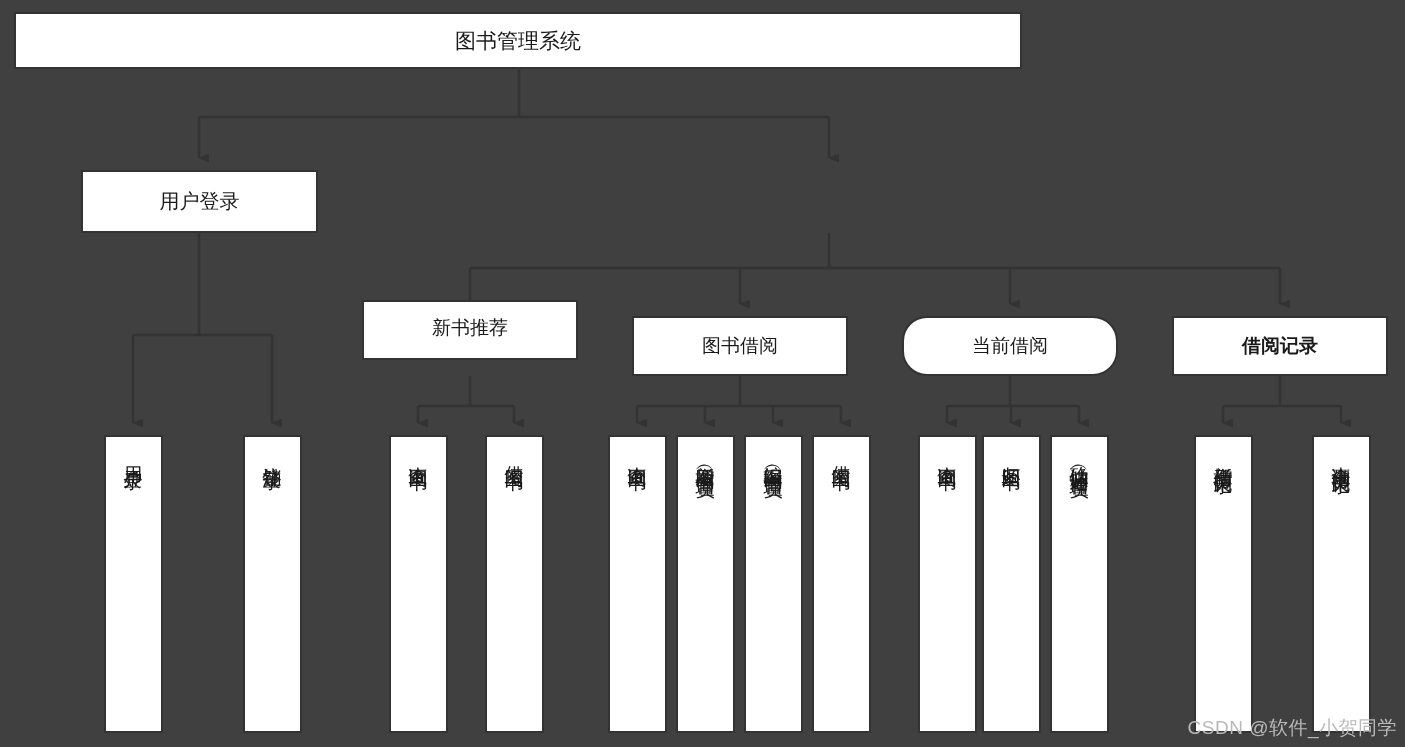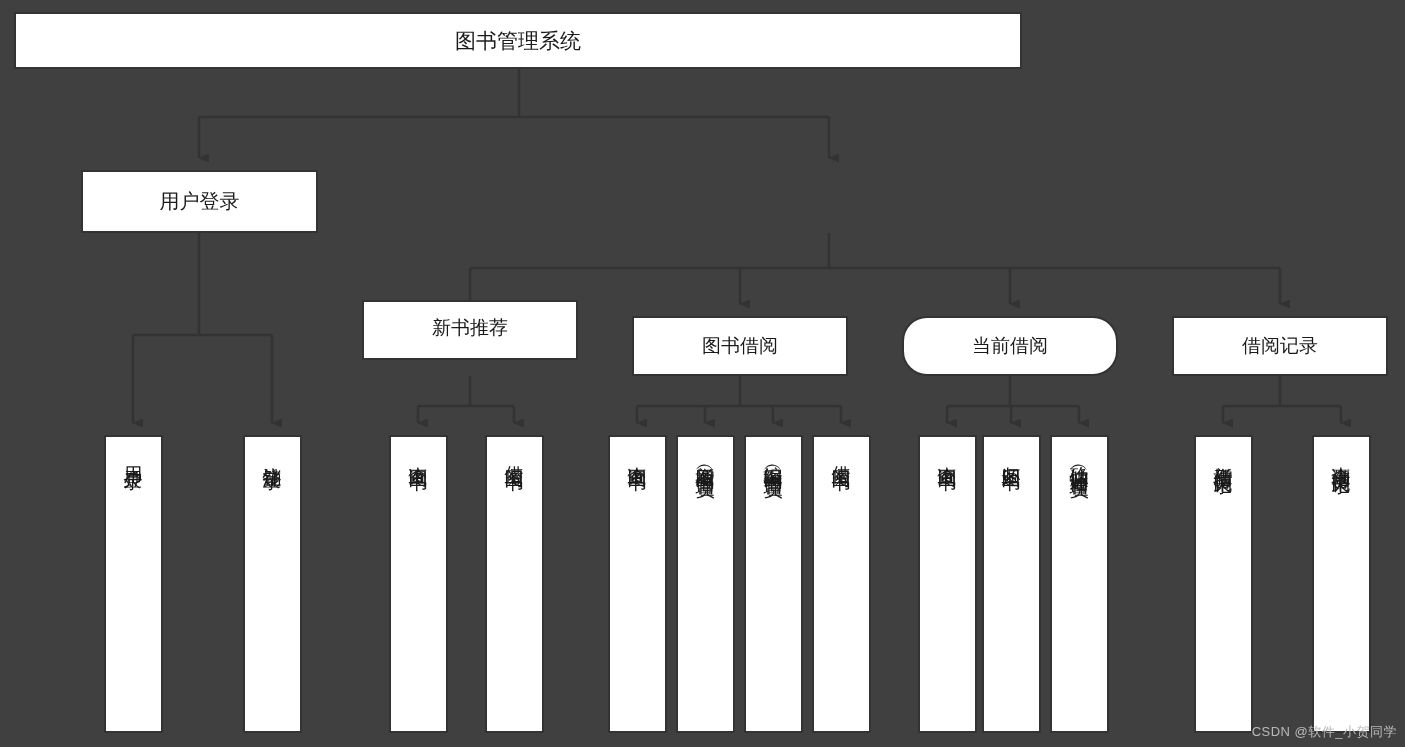--- a/index.html
+++ b/index.html
@@ -53,21 +53,21 @@
     text-orientation: upright;
     font-size: 19px;
     letter-spacing: 2px;
     line-height: 1.0;
     white-space: nowrap;
   }
   .watermark {
     position: absolute;
     right: 8px;
     bottom: 6px;
-    font-size: 13px;
+    font-size: 19px;
     color: #b9b9b9;
     letter-spacing: 0.5px;
     white-space: nowrap;
   }
 </style>
 </head>
 <body>
 
 <div id="canvas">
 
@@ -131,21 +131,21 @@
 
   <div class="node node-l3" style="left:362px; top:300px; width:216px; height:60px;font-family:Liberation Mono, monospace;">
     <span class="lbl">新书推荐</span>
   </div>
   <div class="node node-l3" style="left:632px; top:316px; width:216px; height:60px;justify-content:center;">
     <span class="lbl">图书借阅</span>
   </div>
   <div class="node node-l3" style="left:902px; top:316px; width:216px; height:60px;border-radius:25px;">
     <span class="lbl">当前借阅</span>
   </div>
-  <div class="node node-l3" style="left:1172px; top:316px; width:216px; height:60px;">
+  <div class="node node-l3" style="left:1172px; top:316px; width:216px; height:60px;font-weight:bold;">
     <span class="lbl">借阅记录</span>
   </div>
 
   <div class="node node-leaf" style="left:104px; top:435px; width:59px; height:298px;">
     <span class="lbl">用户登录</span>
   </div>
   <div class="node node-leaf" style="left:243px; top:435px; width:59px; height:298px;">
     <span class="lbl">注销登录</span>
   </div>
 

